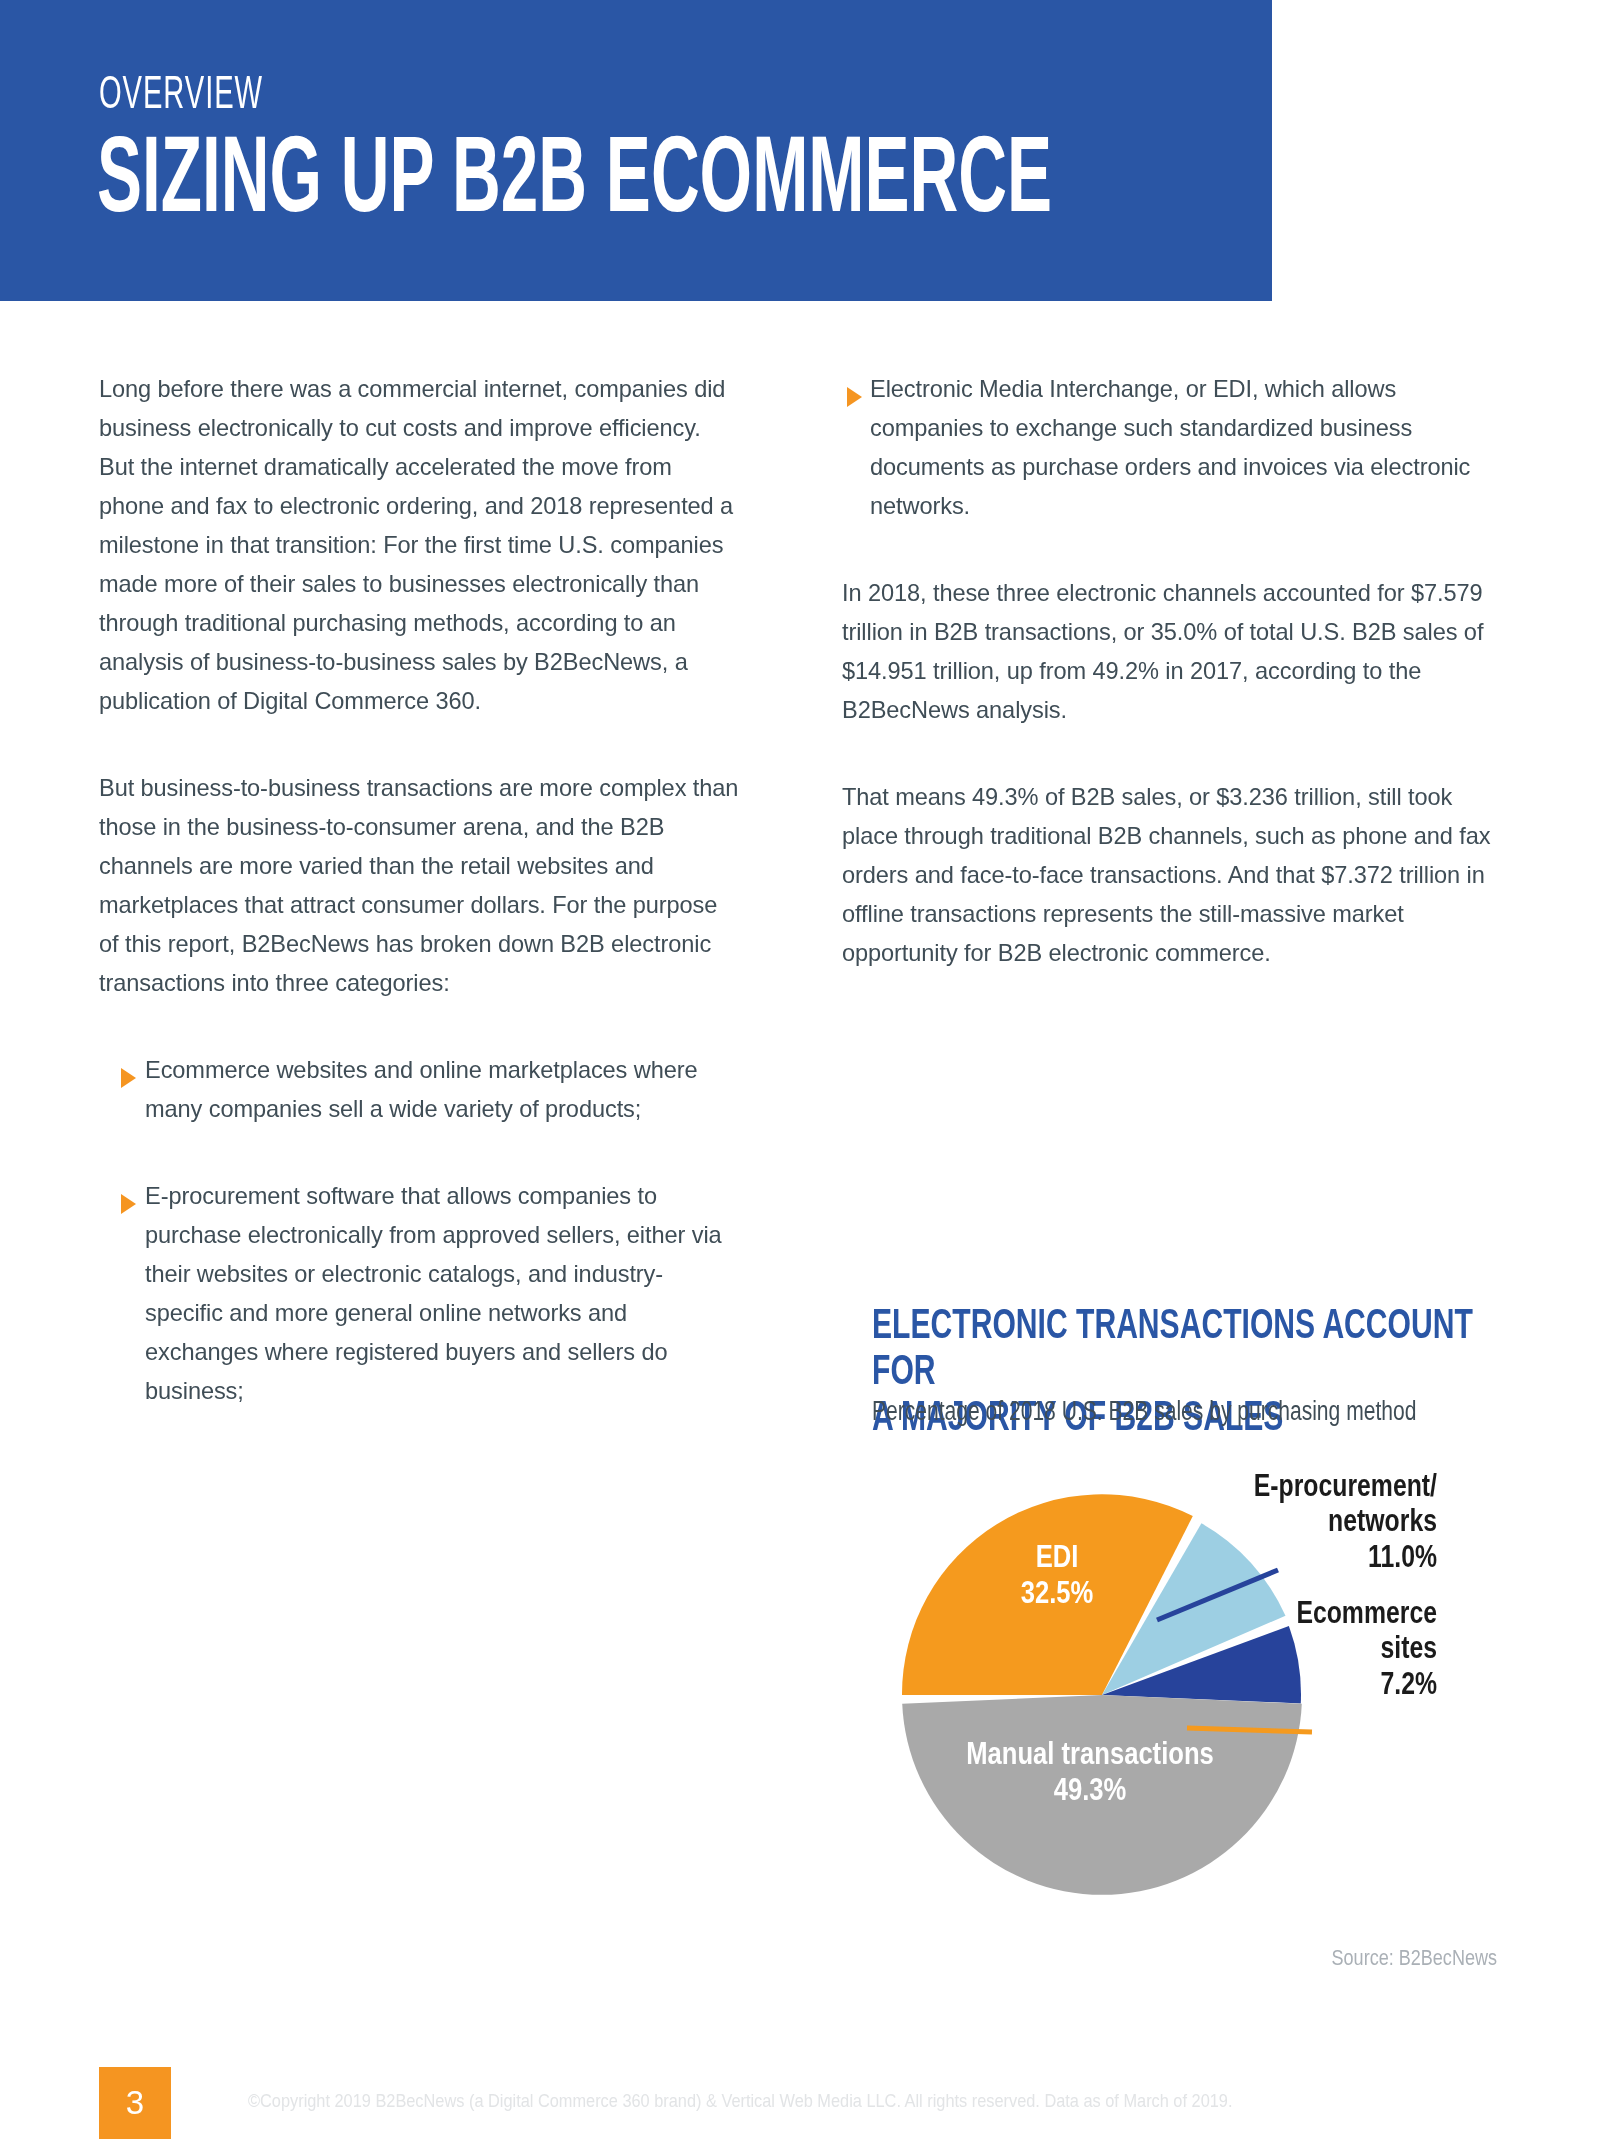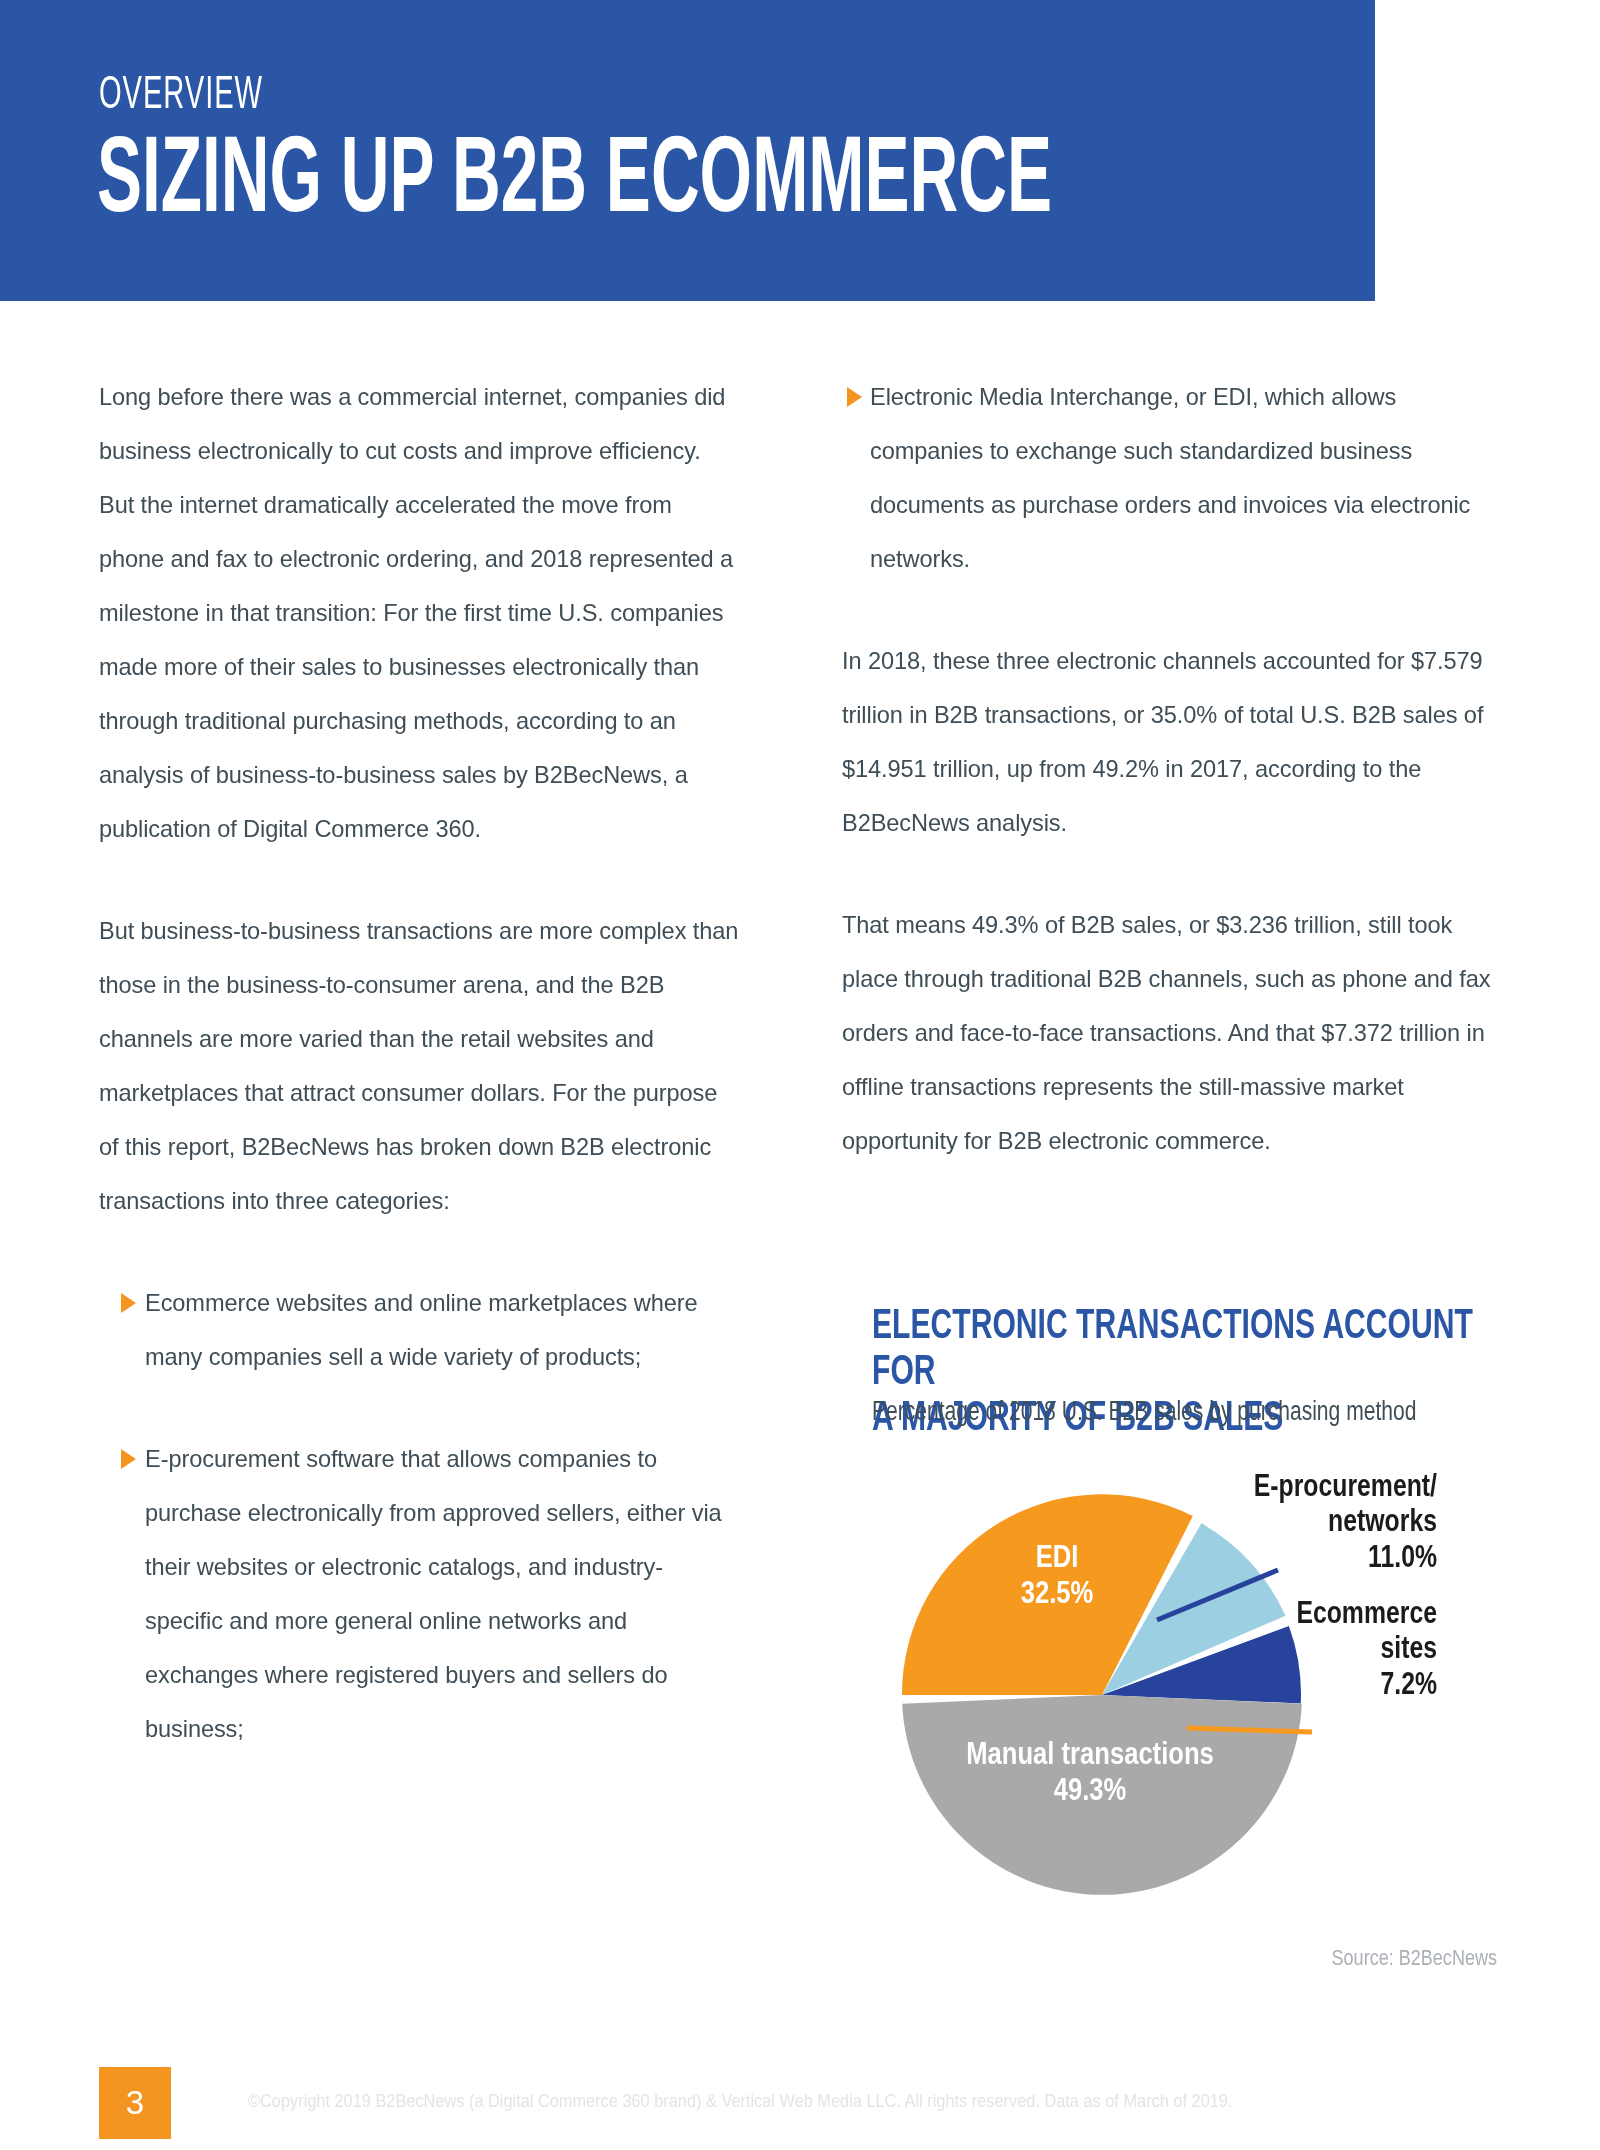--- a/index.html
+++ b/index.html
@@ -6,21 +6,21 @@
   html, body {
     width: 1600px; height: 2150px;
     background: #ffffff;
     font-family: "Liberation Sans", sans-serif;
     overflow: hidden;
   }
   .page { position: relative; width: 1600px; height: 2150px; background: #fff; }
 
   
   .banner {
-    position: absolute; left: 0; top: 0; width: 1375px; height: 301px;
+    position: absolute; left: 0; top: 0; width: 1272px; height: 301px;
     background: #2a56a5;
     padding-left: 99px;
   }
   .banner-kicker {
     position: absolute; left: 99px; top: 68px;
     color: #ffffff;
     font-family: "Liberation Sans Narrow", "Liberation Sans", sans-serif;
     font-size: 47px;
     font-weight: 400;
     letter-spacing: 1.5px;
@@ -40,21 +40,21 @@
     transform-origin: left top;
     white-space: nowrap;
     line-height: 0.92;
   }
 
   
   .col {
     position: absolute;
     color: #3f4d56;
     font-size: 23.6px;
-    line-height: 54px;
+    line-height: 39px;
     font-family: "Liberation Sans", sans-serif;
     letter-spacing: -0.1px;
   }
   .col-left  { left: 99px;  top: 370px; width: 640px; }
   .col-right { left: 842px; top: 370px; width: 655px; }
   .col p { margin: 0 0 48px 0; }
   .col p:last-child { margin-bottom: 0; }
 
   
   .bul-list { list-style: none; margin: 0; padding: 0; }

